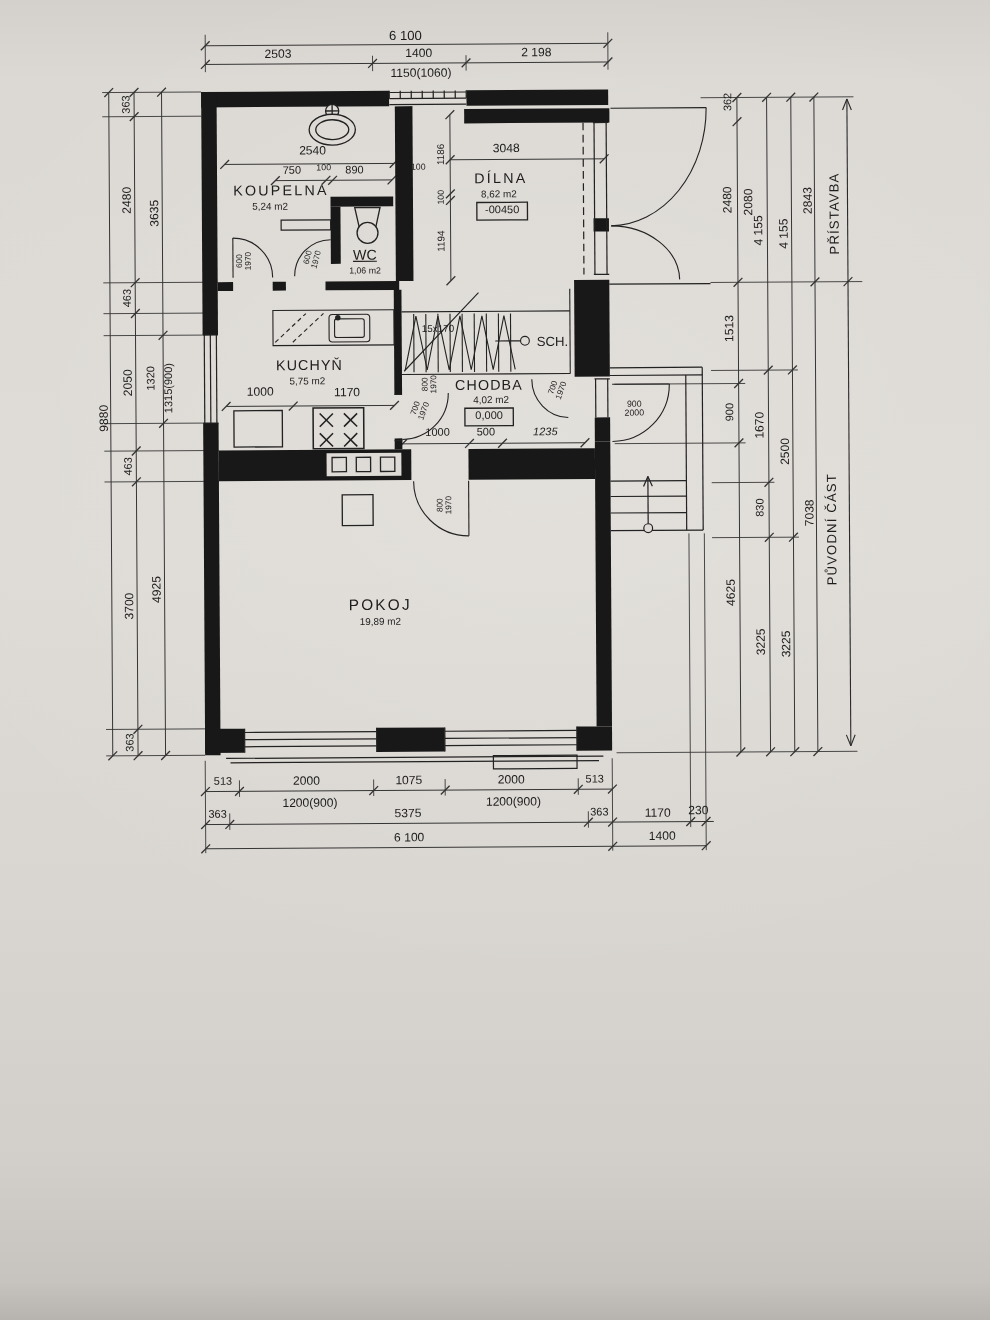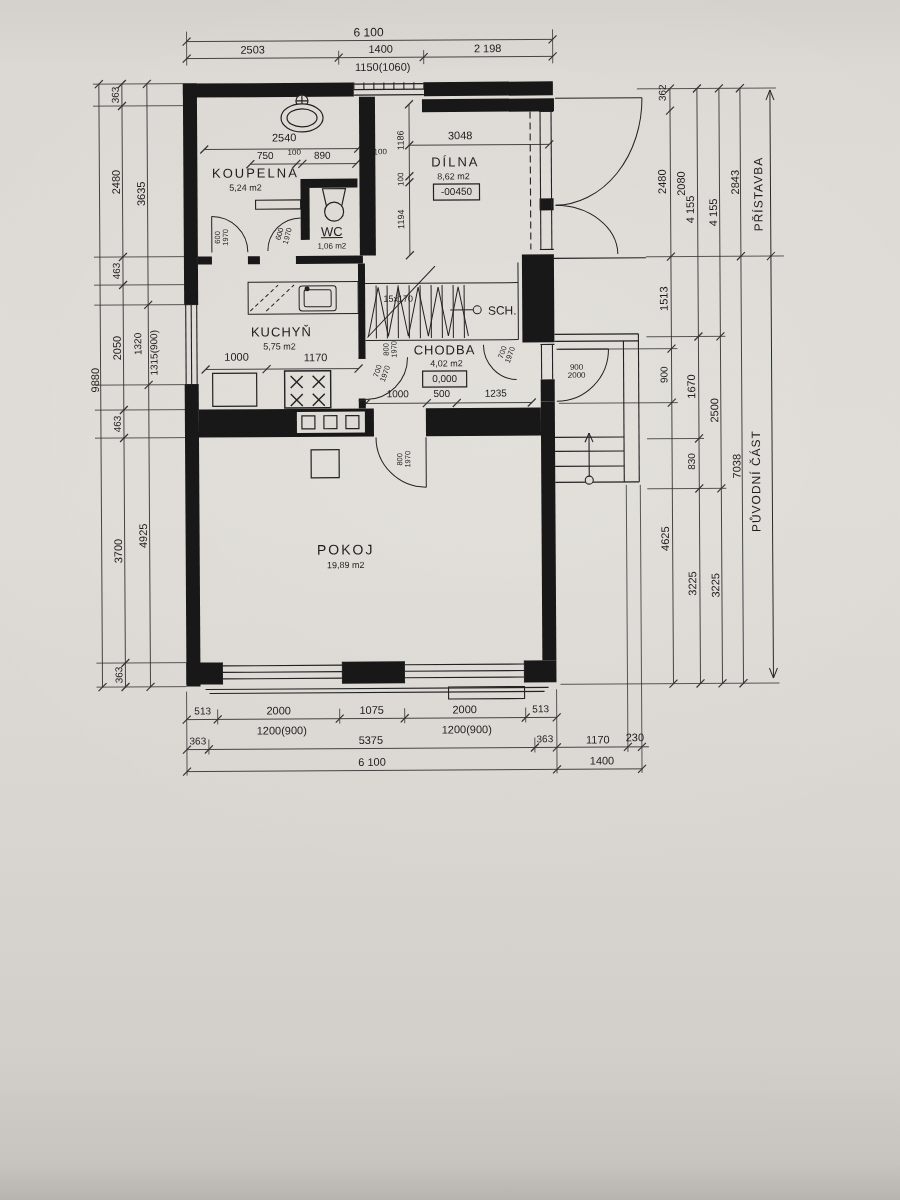--- a/index.html
+++ b/index.html
@@ -354,21 +354,21 @@
         <div class="lbl" style="left: 448px; top: 364px; font-size: 9px; transform: translate(-50%, -50%) rotate(0deg);">4,02 m2</div>
         <div class="lbl" style="left: 446px; top: 379px; font-size: 10px; transform: translate(-50%, -50%) rotate(0deg);">0,000</div>
         <div class="lbl" style="left: 346px; top: 549px; font-size: 14px; letter-spacing: 2px; transform: translate(-50%, -50%) rotate(0deg);">POKOJ</div>
         <div class="lbl" style="left: 346px; top: 565px; font-size: 9px; transform: translate(-50%, -50%) rotate(0deg);">19,89 m2</div>
         <div class="lbl" style="left: 504px; top: 311px; font-size: 12px; transform: translate(-50%, -50%) rotate(0deg);">SCH.</div>
         <div class="lbl" style="left: 400px; top: 277px; font-size: 9px; transform: translate(-50%, -50%) rotate(0deg); margin-top: 22px;">15x170</div>
         <div class="lbl" style="left: 238px; top: 356px; font-size: 11px; transform: translate(-50%, -50%) rotate(0deg);">1000</div>
         <div class="lbl" style="left: 317px; top: 357px; font-size: 11px; transform: translate(-50%, -50%) rotate(0deg);">1170</div>
         <div class="lbl" style="left: 399px; top: 394px; font-size: 10px; transform: translate(-50%, -50%) rotate(0deg);">1000</div>
         <div class="lbl" style="left: 443px; top: 394px; font-size: 10px; transform: translate(-50%, -50%) rotate(0deg);">500</div>
-        <div class="lbl" style="left: 497px; top: 394px; font-size: 10px; transform: translate(-50%, -50%) rotate(0deg);">1235</div>
+        <div class="lbl" style="left: 497px; top: 394px; font-size: 10px; transform: translate(-50%, -50%) rotate(0deg); font-style: italic;">1235</div>
         <div class="lbl" style="left: 224px; top: 236px; font-size: 7.5px; transform: translate(-50%, -50%) rotate(-90deg);">
           <div>600</div>
           <div>1970</div>
         </div>
         <div class="lbl" style="left: 286px; top: 234px; font-size: 7.5px; transform: translate(-50%, -50%) rotate(-75deg);">
           <div>600</div>
           <div>1970</div>
         </div>
         <div class="lbl" style="left: 392px; top: 349px; font-size: 7.5px; transform: translate(-50%, -50%) rotate(-90deg);">
           <div>800</div>

